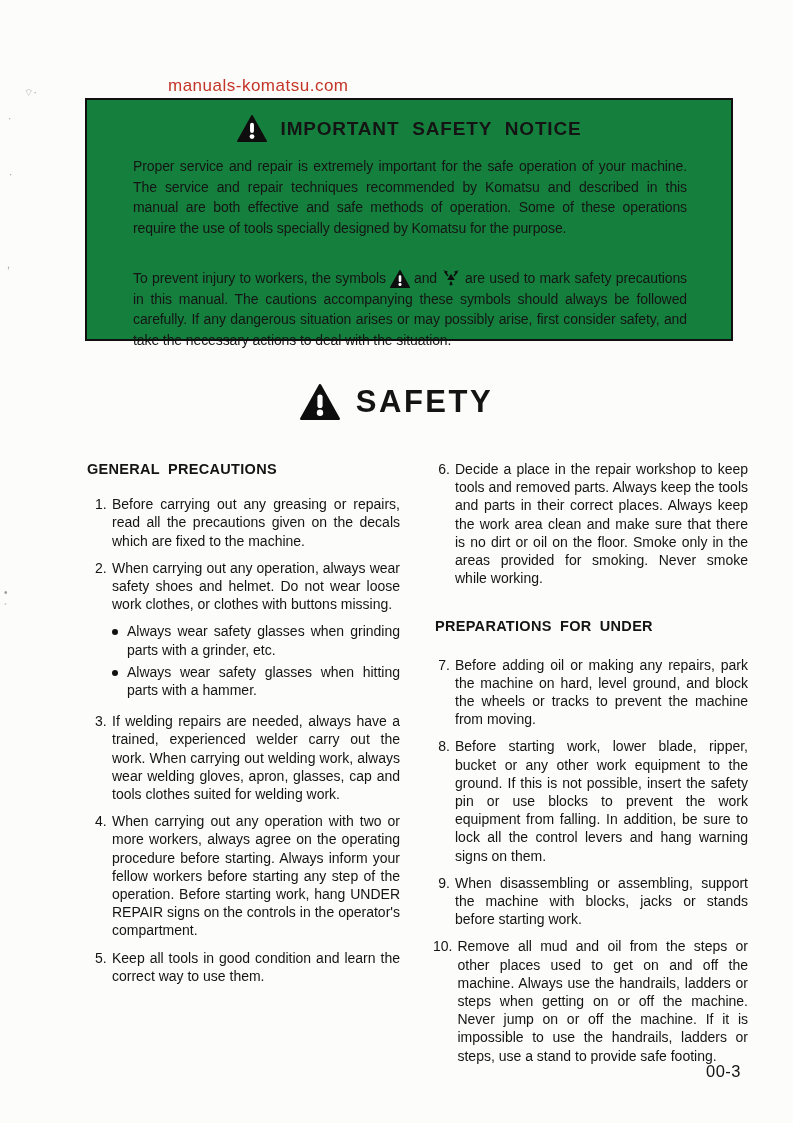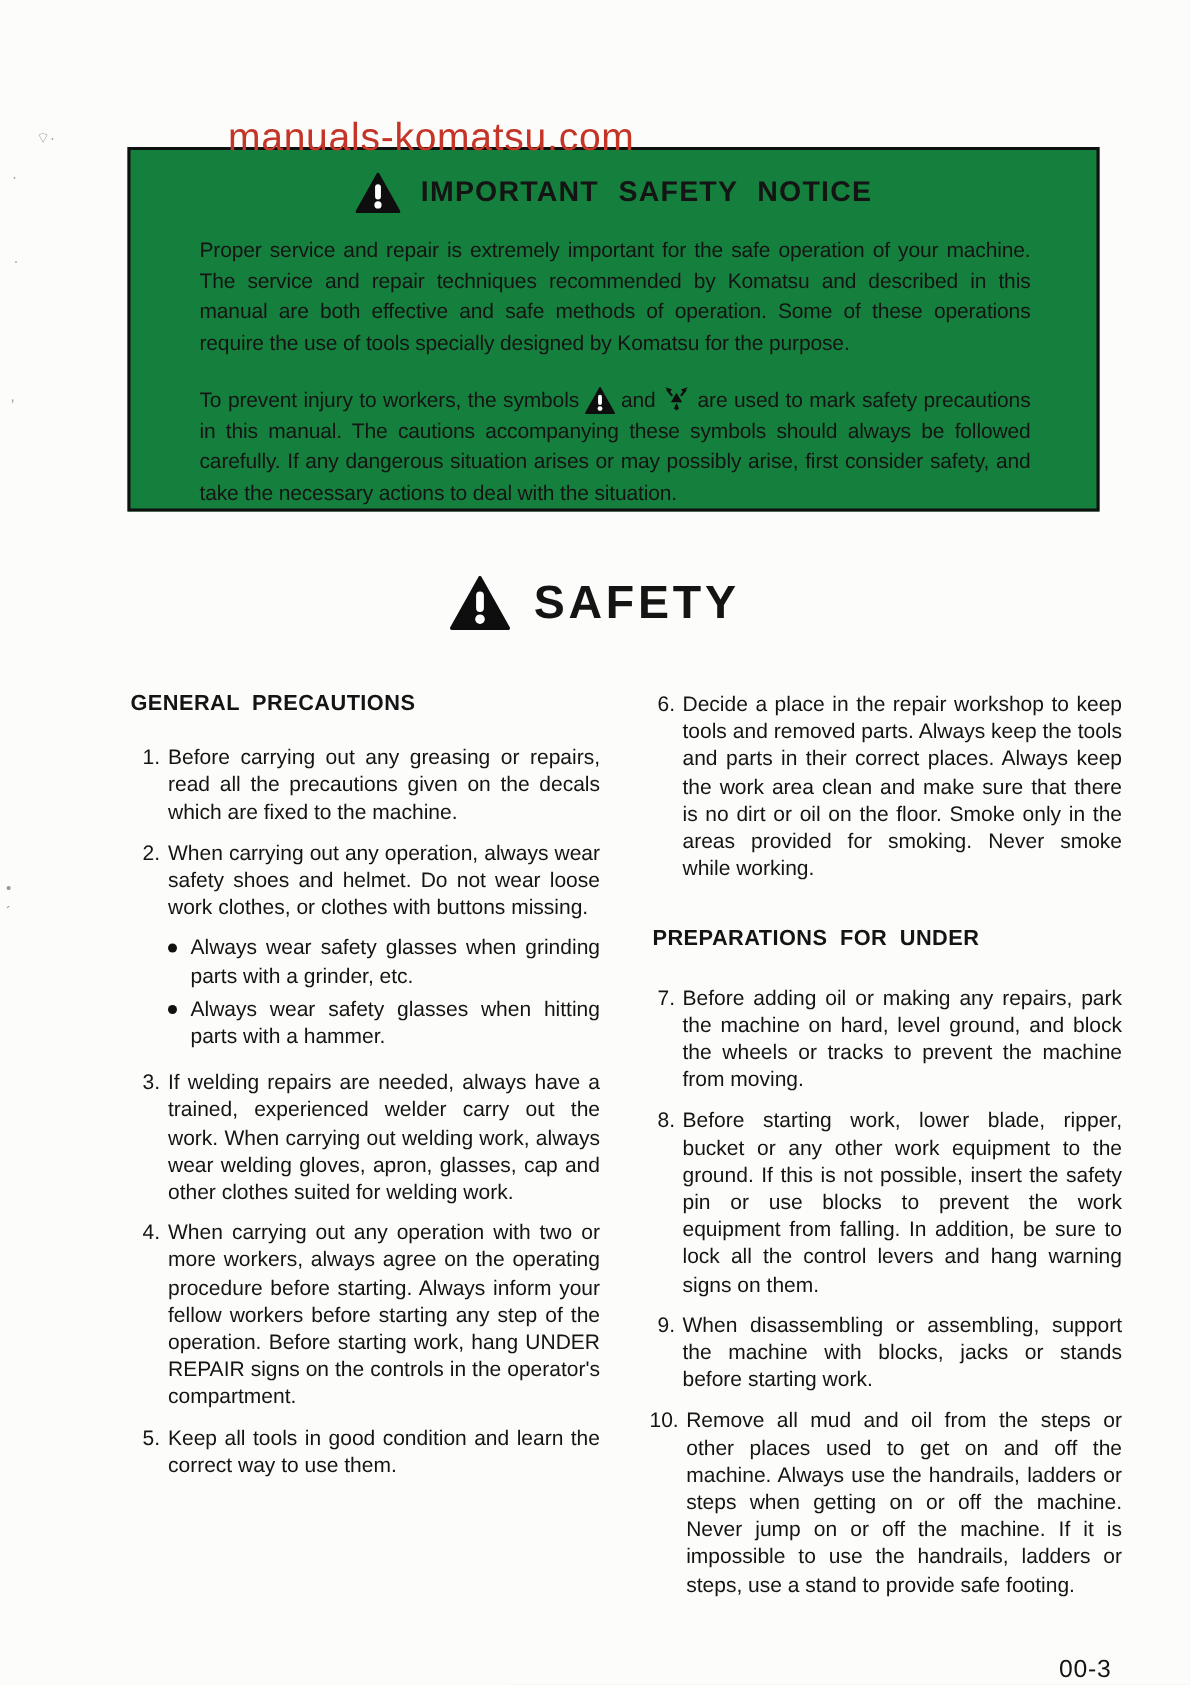--- a/index.html
+++ b/index.html
@@ -8,22 +8,22 @@
     position:relative;
     width:793px;height:1123px;
     margin:0 auto;
     background:#fcfcfb;
     font-family:"Liberation Sans", sans-serif;
     color:#141414;
     overflow:hidden;
   }
   
   .watermark{
-    position:absolute;top:76px;left:152px;
-    font-size:26px;color:#c43527;
+    position:absolute;top:76px;left:168px;
+    font-size:17px;color:#c43527;
     letter-spacing:0.5px;
     z-index:3;
   }
   
   .notice-box{
     position:absolute;left:85px;top:98px;
     width:648px;height:243px;
     border:2px solid #101010;
     box-sizing:border-box;
     background:#15803d;
@@ -35,21 +35,21 @@
   .notice-title{
     font-size:19px;font-weight:bold;
     letter-spacing:0.8px;word-spacing:7px;
   }
   .notice-para{
     margin:14px 44px 0 46px;
     font-size:14px;line-height:20.5px;
     text-align:justify;
     letter-spacing:-0.1px;
   }
-  .notice-para.second{margin-top:18px;}
+  .notice-para.second{margin-top:30px;}
   
   .tri-icon{display:inline-block;line-height:0;}
   .tri-icon svg{display:block;}
   .tri-inline{vertical-align:-5px;margin:0 4px;}
   .burst-inline{display:inline-block;line-height:0;vertical-align:-5px;margin:0 4px;}
   
   .safety-heading{
     position:absolute;top:384px;left:0;width:100%;
     display:flex;justify-content:center;align-items:center;gap:16px;
   }
@@ -82,21 +82,21 @@
   .col.right .num{flex:0 0 22px;text-align:right;padding-right:5px;box-sizing:border-box;}
   .body{flex:1;}
   .body p{margin:0;}
   .bullets{margin-top:9px;}
   .bullet{display:flex;gap:9px;margin-bottom:4px;text-align:justify;}
   .dot{flex:0 0 6px;width:6px;height:6px;border-radius:50%;background:#111;margin-top:7px;}
   .right-heading{margin:30px 0 20px 2px;}
   
   .page-number{
     position:absolute;top:1062px;right:52px;
-    font-size:16.5px;letter-spacing:0.5px;margin-top:42px;
+    font-size:16.5px;letter-spacing:0.5px;
   }
   
   .artifact{position:absolute;color:#9a9a9a;font-size:10px;line-height:1;}
 </style>
 </head>
 <body>
 
 <div class="page">
 
   <span class="artifact" style="top:88px;left:24px;">⌔·</span>
@@ -169,21 +169,21 @@
               <span class="dot"></span>
               <span>Always wear safety glasses when hitting parts with a hammer.</span>
             </div>
           </div>
         </div>
       </div>
 
       <div class="item">
         <span class="num">3.</span>
         <div class="body">
-            <p>If welding repairs are needed, always have a trained, experienced welder carry out the work. When carrying out welding work, always wear welding gloves, apron, glasses, cap and other clothes suited for welding work.</p>
+            <p>If welding repairs are needed, always have a trained, experienced welder carry out the work. When carrying out welding work, always wear welding gloves, apron, glasses, cap and tools clothes suited for welding work.</p>
           </div>
       </div>
 
       <div class="item">
         <span class="num">4.</span>
         <div class="body">
             <p>When carrying out any operation with two or more workers, always agree on the operating procedure before starting. Always inform your fellow workers before starting any step of the operation. Before starting work, hang UNDER REPAIR signs on the controls in the operator's compartment.</p>
           </div>
       </div>
 

